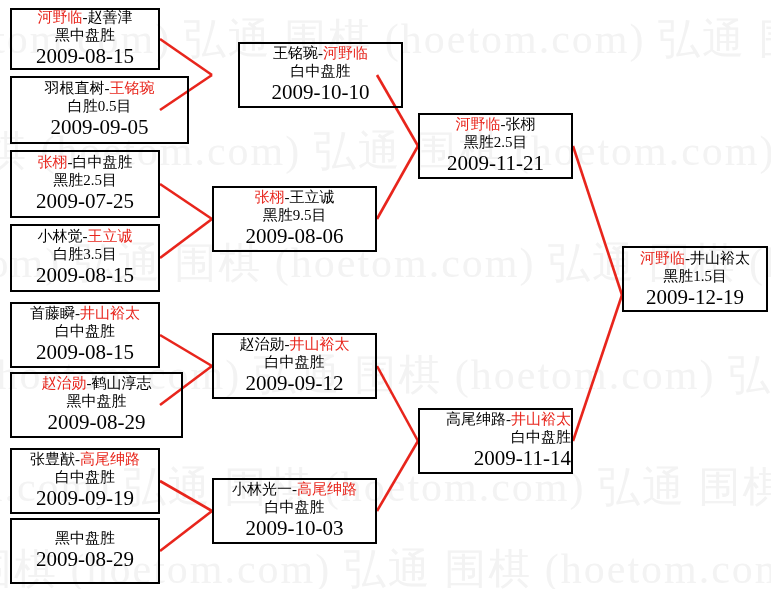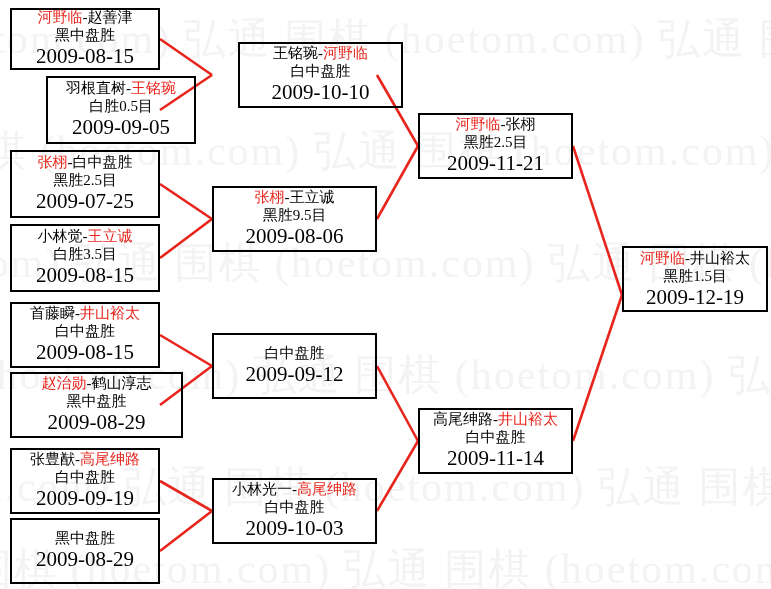--- a/index.html
+++ b/index.html
@@ -102,21 +102,21 @@
       <line x1="573" y1="146" x2="622" y2="295" stroke="#e8251c" stroke-width="2.6"></line>
       <line x1="573" y1="441" x2="622" y2="295" stroke="#e8251c" stroke-width="2.6"></line>
     </svg>
 
   <div id="boxes">
       <div class="match" style="left: 10px; top: 8px; width: 150px; height: 62px;">
         <div class="players"><span class="win">河野临</span><span class="dash">-</span><span>赵善津</span></div>
         <div class="result">黑中盘胜</div>
         <div class="date">2009-08-15</div>
       </div>
-      <div class="match" style="left: 10px; top: 76px; width: 150px; height: 68px; margin-left: 36px;">
+      <div class="match" style="left: 10px; top: 76px; width: 179px; height: 68px;">
         <div class="players"><span>羽根直树</span><span class="dash">-</span><span class="win">王铭琬</span></div>
         <div class="result">白胜0.5目</div>
         <div class="date">2009-09-05</div>
       </div>
       <div class="match" style="left: 10px; top: 150px; width: 150px; height: 68px;">
         <div class="players"><span class="win">张栩</span><span class="dash">-</span><span>白中盘胜</span></div>
         <div class="result">黑胜2.5目</div>
         <div class="date">2009-07-25</div>
       </div>
       <div class="match" style="left: 10px; top: 224px; width: 150px; height: 68px;">
@@ -147,34 +147,35 @@
         <div class="players"><span>王铭琬</span><span class="dash">-</span><span class="win">河野临</span></div>
         <div class="result">白中盘胜</div>
         <div class="date">2009-10-10</div>
       </div>
       <div class="match" style="left: 212px; top: 186px; width: 165px; height: 66px;">
         <div class="players"><span class="win">张栩</span><span class="dash">-</span><span>王立诚</span></div>
         <div class="result">黑胜9.5目</div>
         <div class="date">2009-08-06</div>
       </div>
       <div class="match" style="left: 212px; top: 333px; width: 165px; height: 66px;">
+        <div class="players"><span>赵治勋</span><span class="dash">-</span><span class="win">井山裕太</span></div>
         <div class="result">白中盘胜</div>
         <div class="date">2009-09-12</div>
       </div>
       <div class="match" style="left: 212px; top: 478px; width: 165px; height: 66px; text-align: right;">
         <div class="players"><span>小林光一</span><span class="dash">-</span><span class="win">高尾绅路</span></div>
         <div class="result">白中盘胜</div>
         <div class="date">2009-10-03</div>
       </div>
       <div class="match" style="left: 418px; top: 113px; width: 155px; height: 66px;">
         <div class="players"><span class="win">河野临</span><span class="dash">-</span><span>张栩</span></div>
         <div class="result">黑胜2.5目</div>
         <div class="date">2009-11-21</div>
       </div>
-      <div class="match" style="left: 418px; top: 408px; width: 155px; height: 66px;">
+      <div class="match" style="left: 418px; top: 408px; width: 155px; height: 66px; align-items: flex-end;">
         <div class="players"><span>高尾绅路</span><span class="dash">-</span><span class="win">井山裕太</span></div>
         <div class="result">白中盘胜</div>
         <div class="date">2009-11-14</div>
       </div>
       <div class="match" style="left: 622px; top: 246px; width: 146px; height: 66px; justify-content: flex-end;">
         <div class="players"><span class="win">河野临</span><span class="dash">-</span><span>井山裕太</span></div>
         <div class="result">黑胜1.5目</div>
         <div class="date">2009-12-19</div>
       </div>
     </div>

